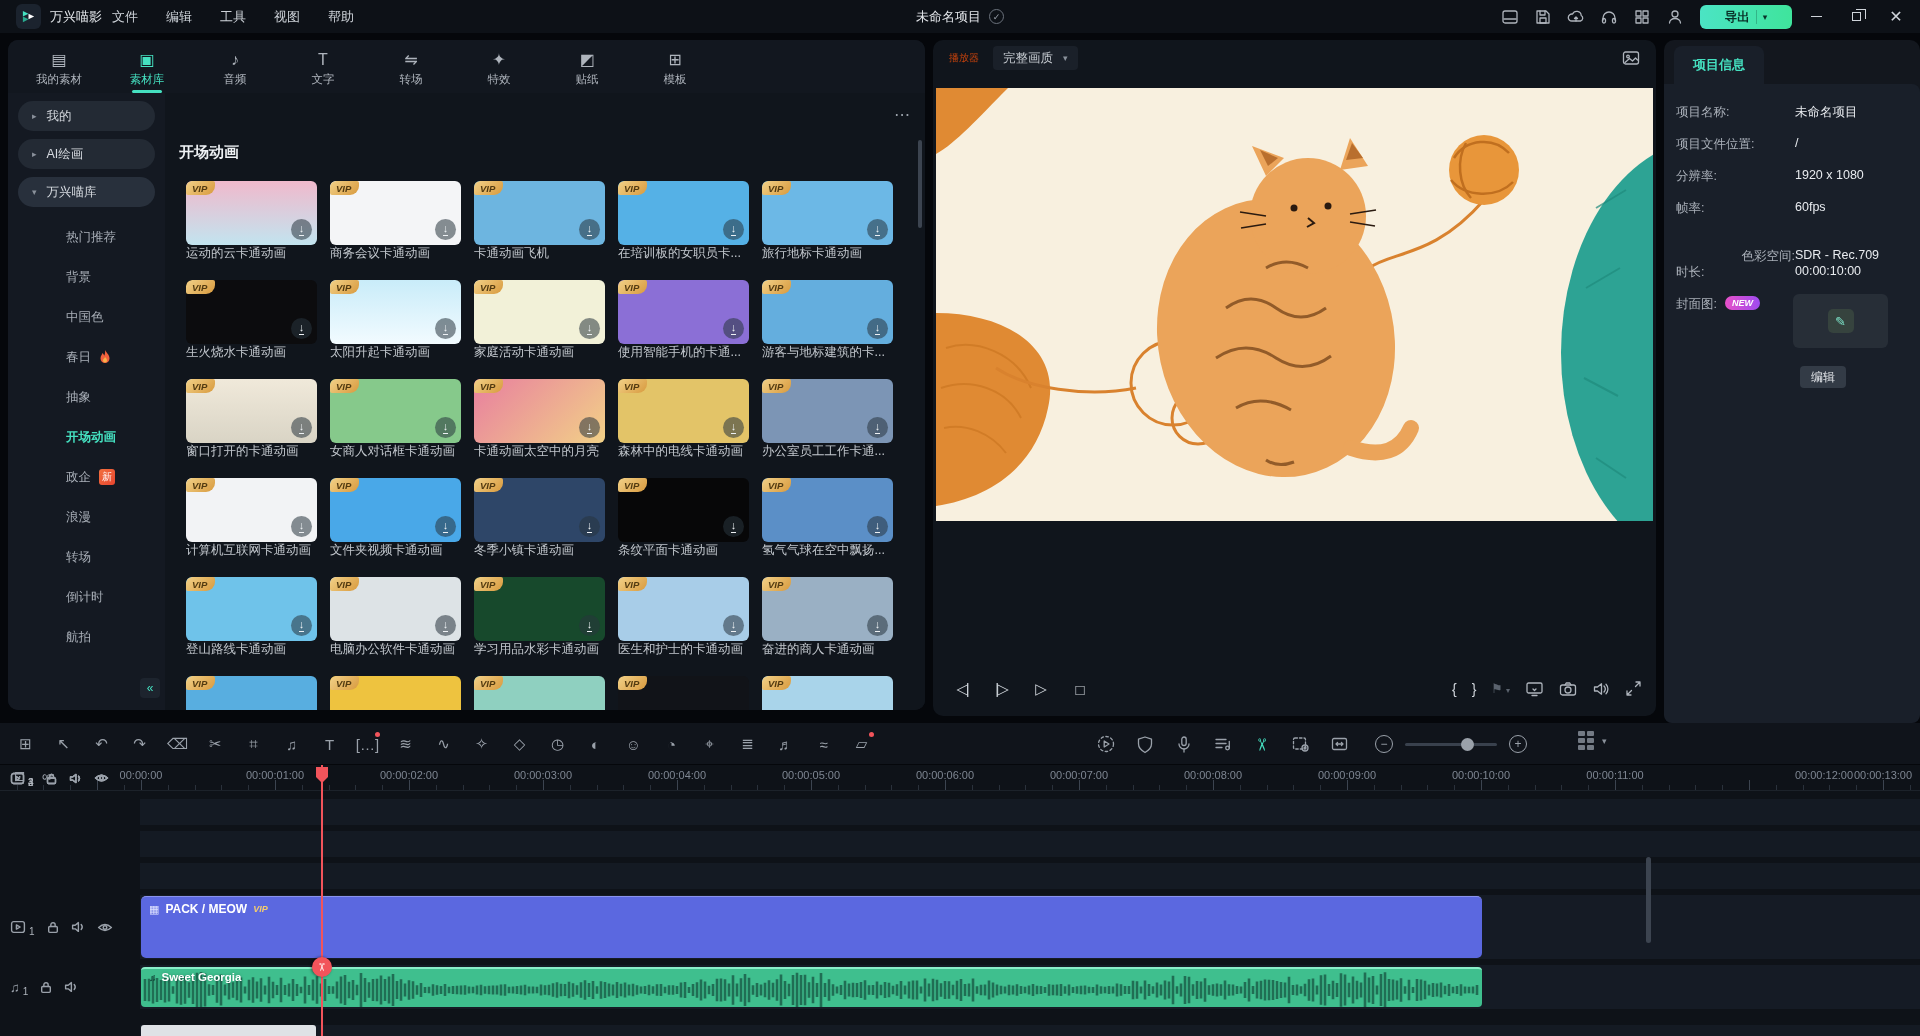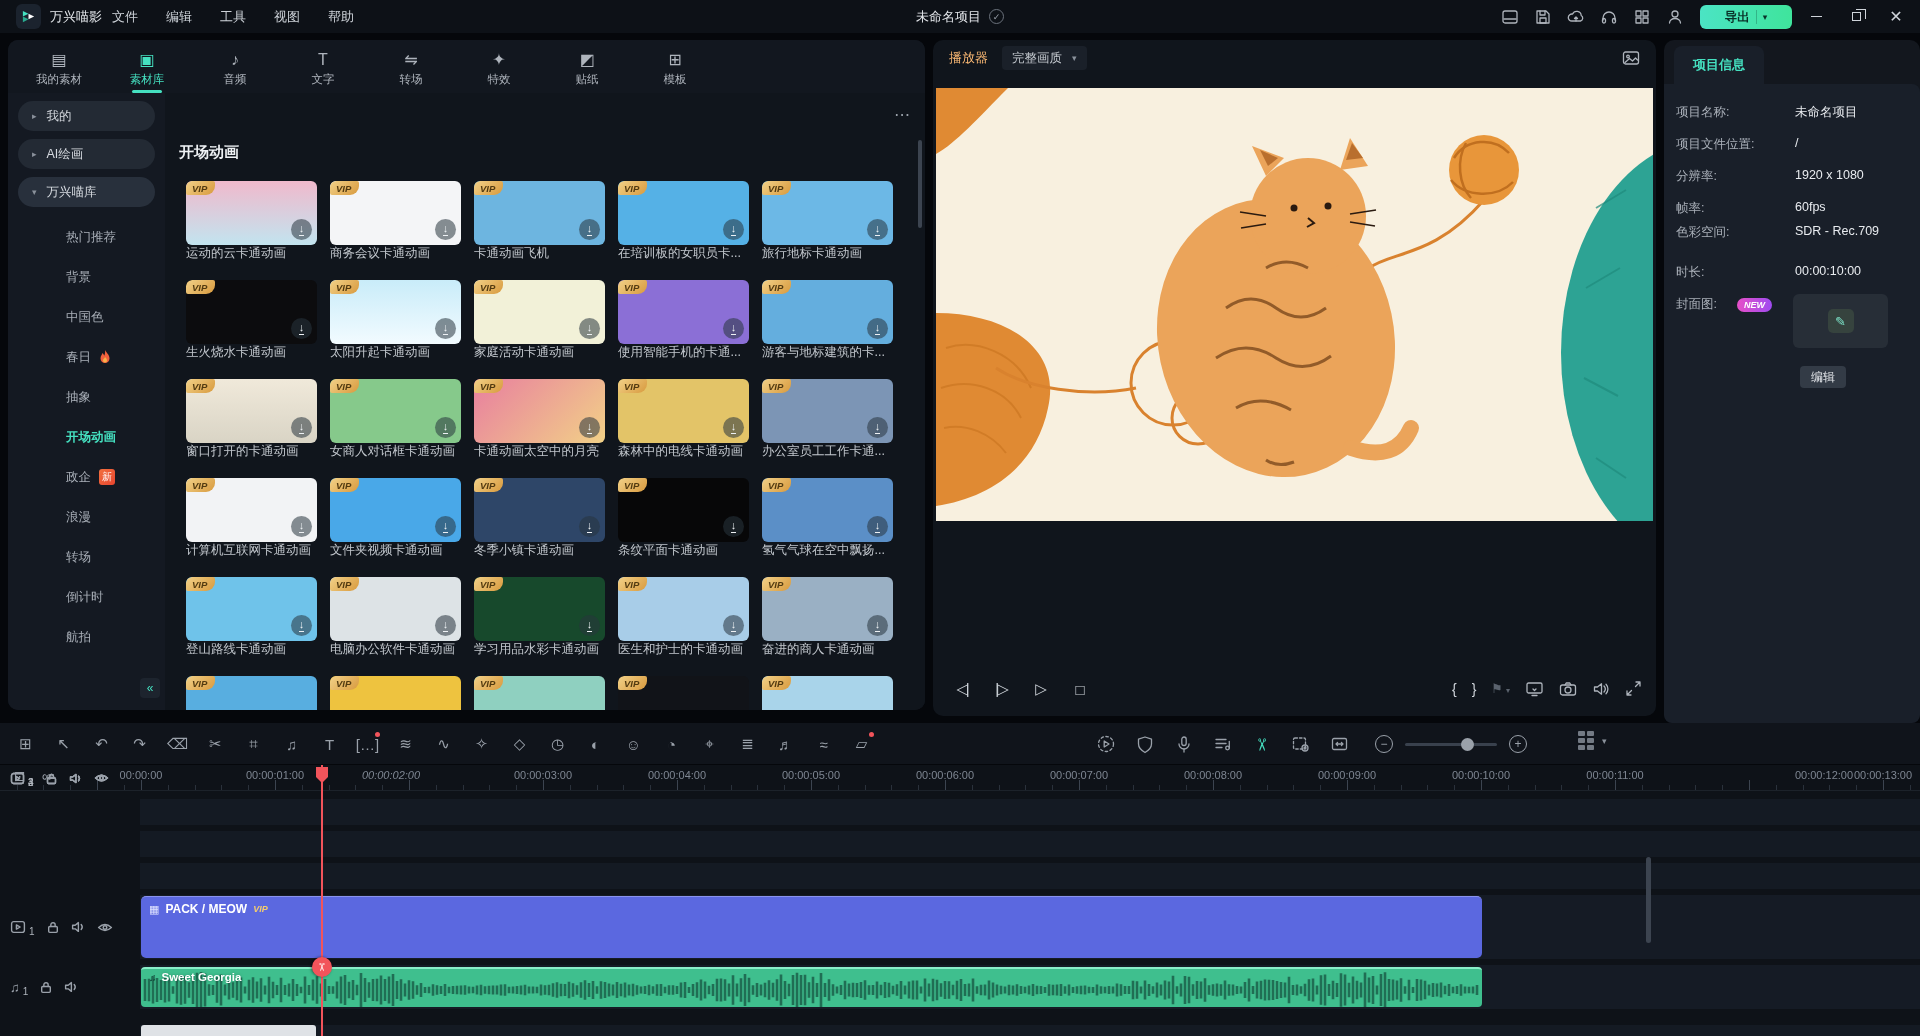--- a/index.html
+++ b/index.html
@@ -58,21 +58,21 @@
   .thumb { width:131px; height:64px; border-radius:6px; position:relative; background:#333; overflow:hidden; }
   .vip { position:absolute; left:0; top:0; font-size:9.5px; font-weight:bold; color:#523a10; background:linear-gradient(135deg,#f2d188,#d89a3e); padding:1.5px 8px 1.5px 6px; border-radius:6px 2px 9px 2px; font-style:italic; }
   .dl { position:absolute; right:5px; bottom:5px; width:21px; height:21px; border-radius:50%; background:rgba(40,52,62,.55); color:#eef1f4; display:flex; align-items:center; justify-content:center; font-size:11px; }
   .dl .a { border-bottom:1.5px solid #eef1f4; line-height:11px; padding-bottom:1px; }
   .caption { font-size:12.5px; color:#c2c7cd; white-space:nowrap; overflow:hidden; text-overflow:ellipsis; }
   .grid-scroll { position:absolute; right:3px; top:47px; width:4px; height:88px; border-radius:2px; background:#3c4450; }
 
   
   .player { position:absolute; left:933px; top:40px; width:723px; height:676px; background:#10151c; border-radius:10px; }
   .pl-head { position:absolute; left:0; top:0; width:100%; height:36px; display:flex; align-items:center; padding-left:16px; gap:14px; }
-  .pl-head .t { font-size:13px; color:#fdba74; }
+  .pl-head .t { font-size:10px; color:#c2410c; }
   .pl-qual { height:24px; padding:0 10px; border-radius:4px; background:#1a2029; display:flex; align-items:center; gap:10px; color:#c3c8ce; font-size:12.5px; }
   .pl-qual .car { font-size:9px; color:#8a919b; }
   .pl-imgbtn { position:absolute; right:16px; top:10px; }
   .preview { position:absolute; left:3px; top:48px; width:717px; height:433px; }
   .seek-row { position:absolute; left:12px; top:610px; width:700px; height:20px; }
   .seek-track { position:absolute; left:0; top:9px; width:496px; height:4px; border-radius:2px; background:#39414d; }
   .seek-fill { position:absolute; left:0; top:0; height:4px; border-radius:2px; background:#45e0c0; }
   .seek-handle { position:absolute; top:-5px; width:14px; height:14px; border-radius:50%; background:#f2f4f6; box-shadow:0 0 4px rgba(0,0,0,.5); }
   .tc-box { position:absolute; left:512px; top:0px; height:21px; padding:0 8px; background:#262d37; border-radius:4px; display:flex; align-items:center; font-size:12.5px; color:#eef1f4; }
   .tc-total { position:absolute; left:612px; top:3px; font-size:12.5px; color:#8a919b; }
@@ -83,21 +83,21 @@
   .pl-right .flag { color:#5a626d; font-size:13px; }
   .pl-right .flag .car { font-size:8px; margin-left:3px; }
 
   
   .proj-panel { position:absolute; left:1664px; top:40px; width:256px; height:683px; background:#13171e; border-radius:10px; }
   .pi-tab { position:absolute; left:10px; top:6px; width:90px; height:38px; background:#191f29; border-radius:8px 8px 0 0; display:flex; align-items:center; justify-content:center; color:#45e0c0; font-size:13px; font-weight:bold; }
   .pi-body { position:absolute; left:0; top:44px; right:0; bottom:0; background:#191f29; border-radius:0 8px 8px 8px; }
   .pi-row { position:absolute; left:12px; right:10px; height:20px; display:flex; }
   .pi-row .lb { width:119px; font-size:12.5px; color:#aab0b9; }
   .pi-row .vl { font-size:12.5px; color:#e8ebef; }
-  .cover-row { position:absolute; left:12px; top:212px; display:flex; gap:20px; align-items:center; }
+  .cover-row { position:absolute; left:12px; top:212px; display:flex; gap:8px; align-items:flex-start; }
   .cover-row .lb { font-size:12.5px; color:#aab0b9; }
   .badge-newp { font-size:9px; font-style:italic; font-weight:bold; color:#fff; background:linear-gradient(90deg,#e750c8,#9e4bf0); border-radius:8px; padding:2px 7px; }
   .cover-box { position:absolute; left:129px; top:210px; width:95px; height:54px; background:#272e37; border-radius:6px; display:flex; align-items:center; justify-content:center; }
   .cover-pencil { width:26px; height:24px; background:#36433e; border-radius:5px; color:#7fe8cd; display:flex; align-items:center; justify-content:center; font-size:13px; }
   .edit-btn { position:absolute; left:136px; top:282px; width:46px; height:22px; background:#333b46; border-radius:4px; color:#e4e7eb; font-size:12px; display:flex; align-items:center; justify-content:center; }
 
   
   .toolbar { position:absolute; left:0; top:723px; width:1920px; height:42px; background:#10141b; border-bottom:1px solid #05070b; }
   .tbar-left { position:absolute; left:14px; top:0; height:42px; display:flex; align-items:center; gap:15px; }
   .t-ic { width:23px; height:23px; display:flex; align-items:center; justify-content:center; color:#9aa1aa; font-size:15px; position:relative; }
@@ -777,21 +777,21 @@
         <div class="pi-row" style="top: 84px;">
           <span class="lb">分辨率:</span>
           <span class="vl">1920 x 1080</span>
         </div>
 
         <div class="pi-row" style="top: 116px;">
           <span class="lb">帧率:</span>
           <span class="vl">60fps</span>
         </div>
 
-        <div class="pi-row" style="top: 140px;">
+        <div class="pi-row" style="top: 164px; text-align: right;">
           <span class="lb">色彩空间:</span>
           <span class="vl">SDR - Rec.709</span>
         </div>
 
         <div class="pi-row" style="top: 180px;">
           <span class="lb">时长:</span>
           <span class="vl">00:00:10:00</span>
         </div>
       </div>
     <div class="cover-row">
@@ -963,21 +963,21 @@
       </span>
     <span class="car">▾</span>
   </div>
 </section>
 
 <section class="timeline">
   <div class="ruler">
 
   <span class="r-label" style="left: 141px;">00:00:00</span>
       <span class="r-label" style="left: 275px;">00:00:01:00</span>
-      <span class="r-label" style="left: 391px; font-style: italic;">00:00:02:00</span>
+      <span class="r-label" style="left: 409px;">00:00:02:00</span>
       <span class="r-label" style="left: 543px;">00:00:03:00</span>
       <span class="r-label" style="left: 677px;">00:00:04:00</span>
       <span class="r-label" style="left: 811px;">00:00:05:00</span>
       <span class="r-label" style="left: 945px;">00:00:06:00</span>
       <span class="r-label" style="left: 1079px;">00:00:07:00</span>
       <span class="r-label" style="left: 1213px;">00:00:08:00</span>
       <span class="r-label" style="left: 1347px;">00:00:09:00</span>
       <span class="r-label" style="left: 1481px;">00:00:10:00</span>
       <span class="r-label" style="left: 1615px;">00:00:11:00</span>
       <span class="r-label" style="left: 1824px;">00:00:12:00</span>

